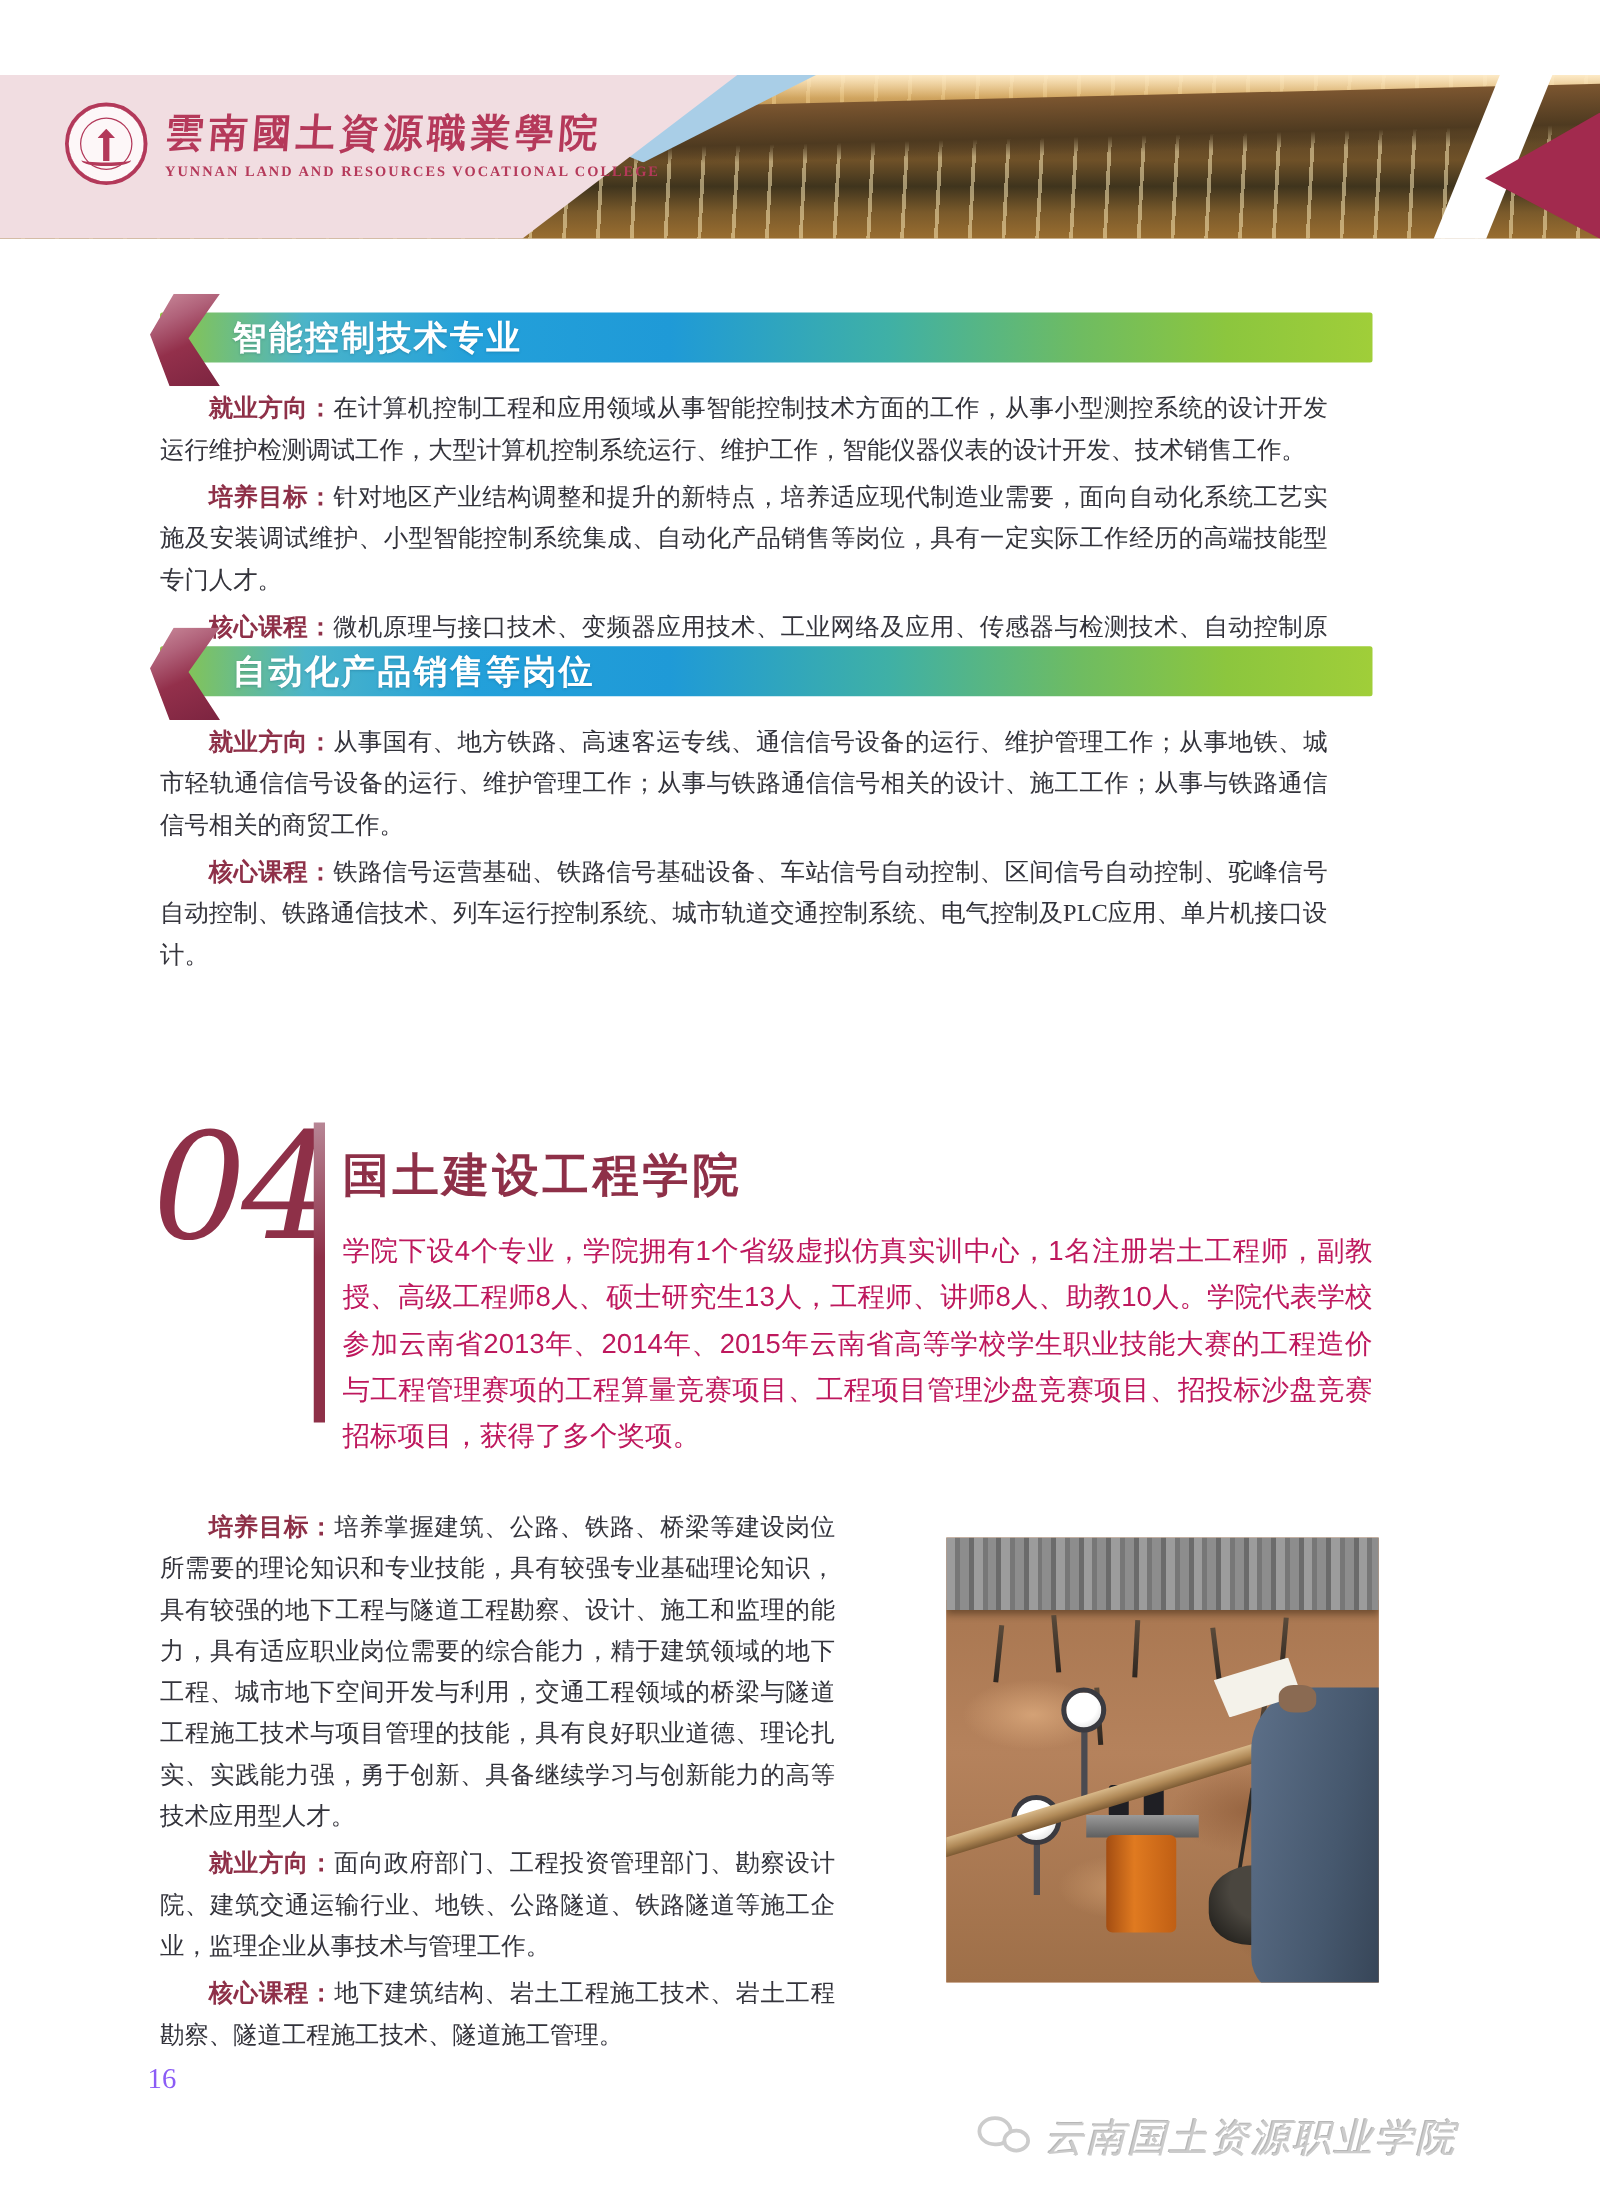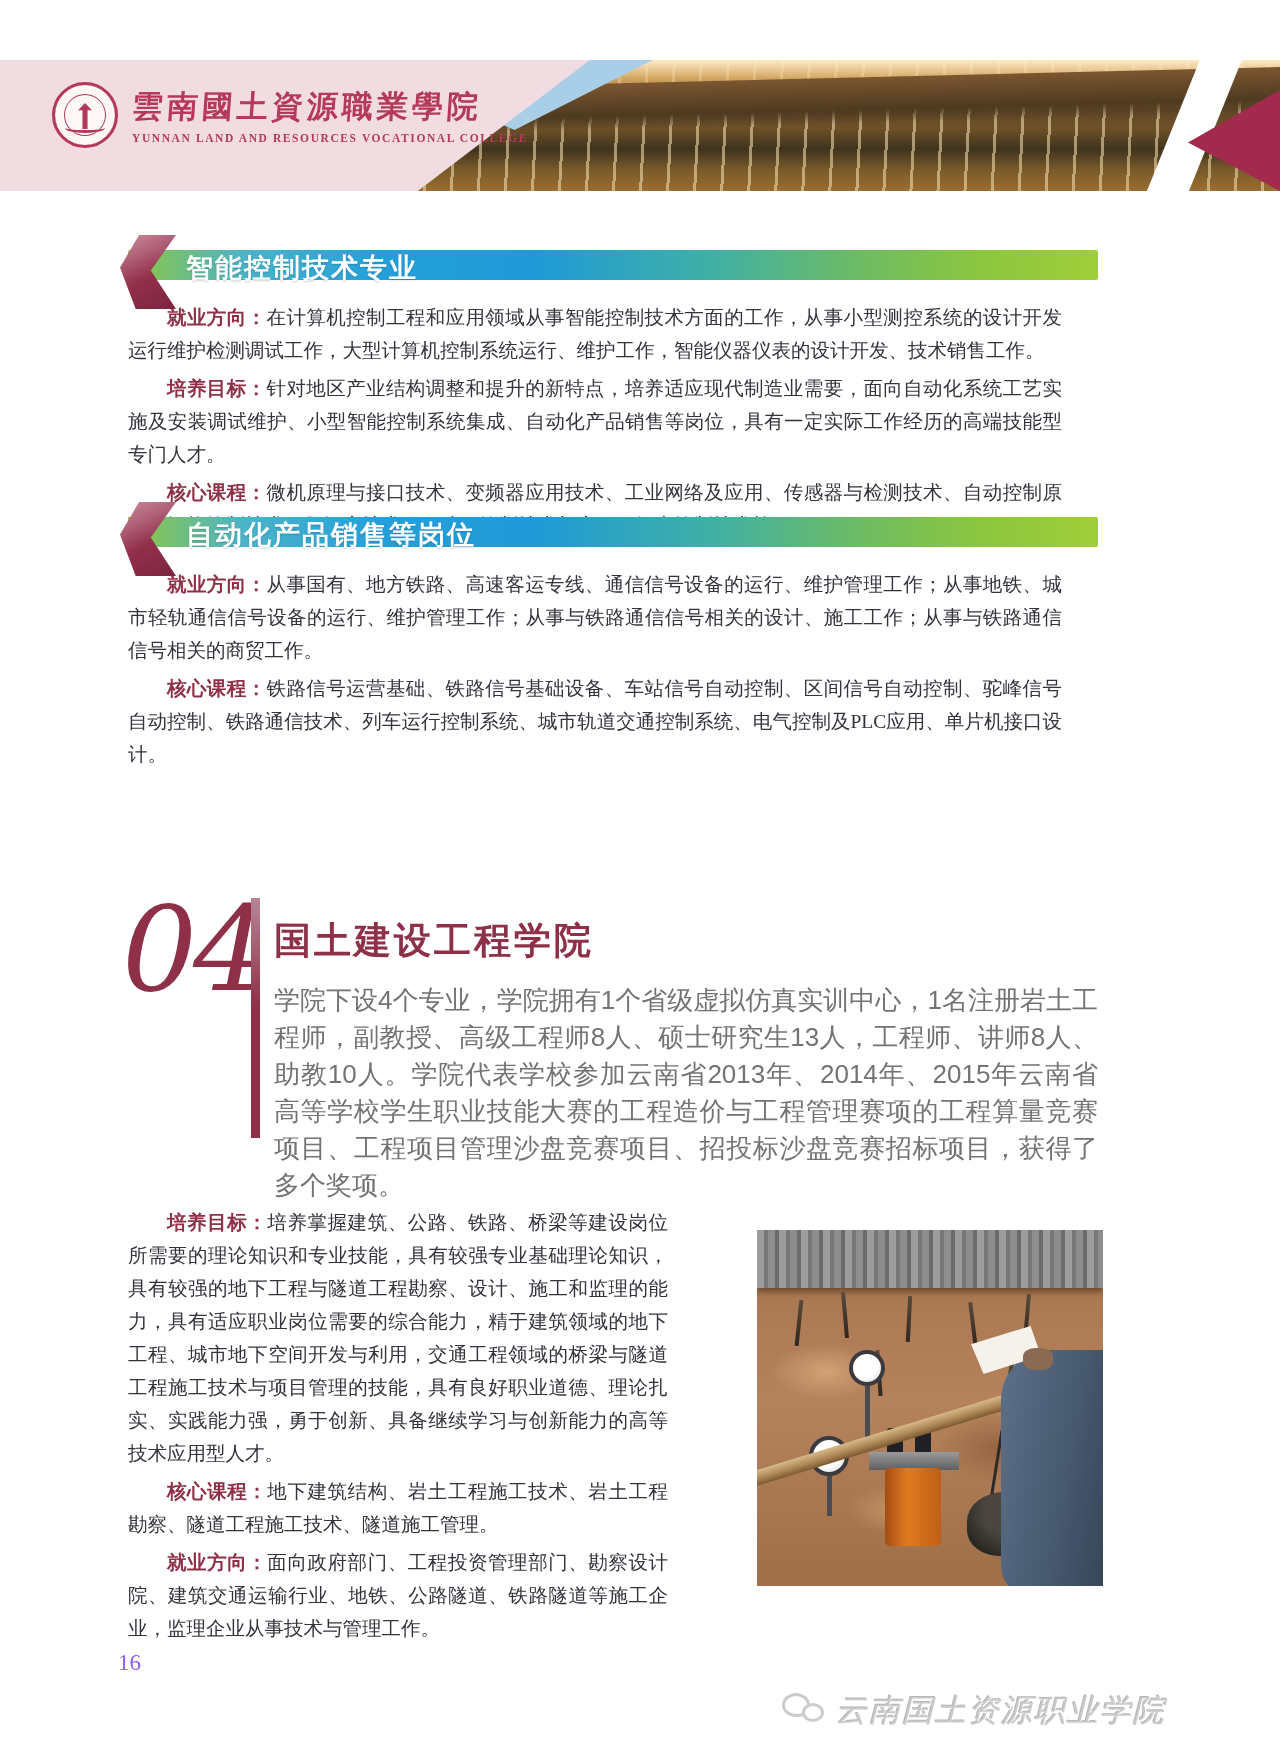--- a/index.html
+++ b/index.html
@@ -31,43 +31,43 @@
     background:#b3395a; clip-path:polygon(50% 0, 100% 28%, 68% 28%, 68% 100%, 32% 100%, 32% 28%, 0 28%); }
   .logo-arc { position:absolute; left:10px; right:10px; bottom:12px; height:10px; border-bottom:3px solid #b3395a; border-radius:50%; }
   .name-block { margin-left:14px; }
   .name-zh { font-family:"Liberation Serif", serif; font-weight:bold; font-size:31px; letter-spacing:4px;
     color:#b5395a; transform:skewX(-4deg); }
   .name-en { font-family:"Liberation Serif", serif; font-weight:bold; font-size:11.5px; letter-spacing:1.6px;
     color:#b5395a; margin-top:4px; }
 
   
   .section { position:absolute; left:120px; width:978px; }
-  .sec-bar { position:relative; height:30px; margin-left:8px;
+  .sec-bar { position:relative; height:40px; margin-left:8px;
     background:linear-gradient(90deg, #8fc73e 0%, #4bb4c9 12%, #23a0da 26%, #1f9ad7 42%, #3fb0a6 60%, #6fbc61 76%, #8cc63e 88%, #a0ce39 100%);
-    border-radius:2px; display:flex; align-items:flex-start; }
+    border-radius:2px; display:flex; align-items:center; }
   .ribbon { position:absolute; left:-8px; top:-15px; width:56px; height:74px;
     background:linear-gradient(155deg, #cb8d9d 0%, #b06179 28%, #93304b 55%, #7c2440 100%);
     clip-path:polygon(100% 0, 34% 0, 0 44%, 28% 100%, 100% 100%, 55% 48%); }
   .sec-title { position:relative; margin-left:58px; color:#ffffff; font-family:"Liberation Sans", sans-serif;
     font-weight:bold; font-size:27px; letter-spacing:2px; text-shadow:0 1px 2px rgba(0,60,90,0.25); }
 
   .sec-body { padding:16px 36px 0 8px; }
   .para { font-size:19.5px; line-height:33px; color:#33333b; text-align:justify; text-indent:2em; margin-top:5px; }
   .para .lbl { color:#8e3048; font-weight:bold; }
 
   
   .intro { position:absolute; left:120px; top:872px; width:978px; }
   .intro-number { position:absolute; left:2px; top:18px; font-family:"DejaVu Serif", serif; font-style:italic;
     font-size:118px; line-height:1; color:#8e3048; letter-spacing:-4px; }
   .intro-divider { position:absolute; left:131px; top:26px; width:9px; height:240px;
     background:linear-gradient(180deg, #b78695 0%, #8e3048 45%, #8e3048 100%); }
   .intro-content { margin-left:154px; }
   .intro-title { font-family:"Liberation Sans", sans-serif; font-weight:bold; font-size:37px; letter-spacing:3px;
     color:#8e3048; margin-bottom:16px;margin-top:44px; }
-  .intro-text { font-family:"Liberation Sans", sans-serif; font-size:26px; line-height:37px; color:#737373; text-align:justify; }
+  .intro-text { font-family:"Liberation Sans", sans-serif; font-size:22px; line-height:37px; color:#be185d; text-align:justify; }
 
   
   .sec3-text { width:548px; padding:16px 0 0 8px; }
   .photo { position:absolute; left:637px; top:45px; width:346px; height:356px; overflow:hidden; background:#b5805a; }
   .rock-wall { position:absolute; left:0; top:0; width:100%; height:58px;
     background:repeating-linear-gradient(90deg, #9c9c9c 0 7px, #777777 7px 11px, #8d8d8d 11px 18px, #6b6b6b 18px 22px);
     box-shadow:0 4px 6px rgba(60,40,20,0.55); }
   .dirt { position:absolute; left:0; top:50px; width:100%; height:306px;
     background:
       radial-gradient(80px 40px at 20% 30%, rgba(220,170,125,0.8), rgba(0,0,0,0) 70%),
@@ -152,22 +152,22 @@
     <div class="intro-divider"></div>
     <div class="intro-content">
       <div class="intro-title">国土建设工程学院</div>
       <div class="intro-text">学院下设4个专业，学院拥有1个省级虚拟仿真实训中心，1名注册岩土工程师，副教授、高级工程师8人、硕士研究生13人，工程师、讲师8人、助教10人。学院代表学校参加云南省2013年、2014年、2015年云南省高等学校学生职业技能大赛的工程造价与工程管理赛项的工程算量竞赛项目、工程项目管理沙盘竞赛项目、招投标沙盘竞赛招标项目，获得了多个奖项。</div>
     </div>
   </div>
 
   <div class="section" style="top:1185px;">
     <div class="sec-body sec3-text">
       <p class="para"><span class="lbl">培养目标：</span><span>培养掌握建筑、公路、铁路、桥梁等建设岗位所需要的理论知识和专业技能，具有较强专业基础理论知识，具有较强的地下工程与隧道工程勘察、设计、施工和监理的能力，具有适应职业岗位需要的综合能力，精于建筑领域的地下工程、城市地下空间开发与利用，交通工程领域的桥梁与隧道工程施工技术与项目管理的技能，具有良好职业道德、理论扎实、实践能力强，勇于创新、具备继续学习与创新能力的高等技术应用型人才。</span></p>
+      <p class="para"><span class="lbl">就业方向：</span><span>面向政府部门、工程投资管理部门、勘察设计院、建筑交通运输行业、地铁、公路隧道、铁路隧道等施工企业，监理企业从事技术与管理工作。</span></p>
       <p class="para"><span class="lbl">核心课程：</span><span>地下建筑结构、岩土工程施工技术、岩土工程勘察、隧道工程施工技术、隧道施工管理。</span></p>
-      <p class="para"><span class="lbl">就业方向：</span><span>面向政府部门、工程投资管理部门、勘察设计院、建筑交通运输行业、地铁、公路隧道、铁路隧道等施工企业，监理企业从事技术与管理工作。</span></p>
     </div>
 
     <div class="photo">
       <div class="dirt"></div>
       <div class="rock-wall"></div>
       <div class="stake" style="left:40px; top:70px; transform:rotate(6deg);"></div>
       <div class="stake" style="left:86px; top:62px; transform:rotate(-5deg);"></div>
       <div class="stake" style="left:150px; top:66px; transform:rotate(3deg);"></div>
       <div class="stake" style="left:214px; top:72px; transform:rotate(-7deg);"></div>
       <div class="stake" style="left:268px; top:64px; transform:rotate(5deg);"></div>

